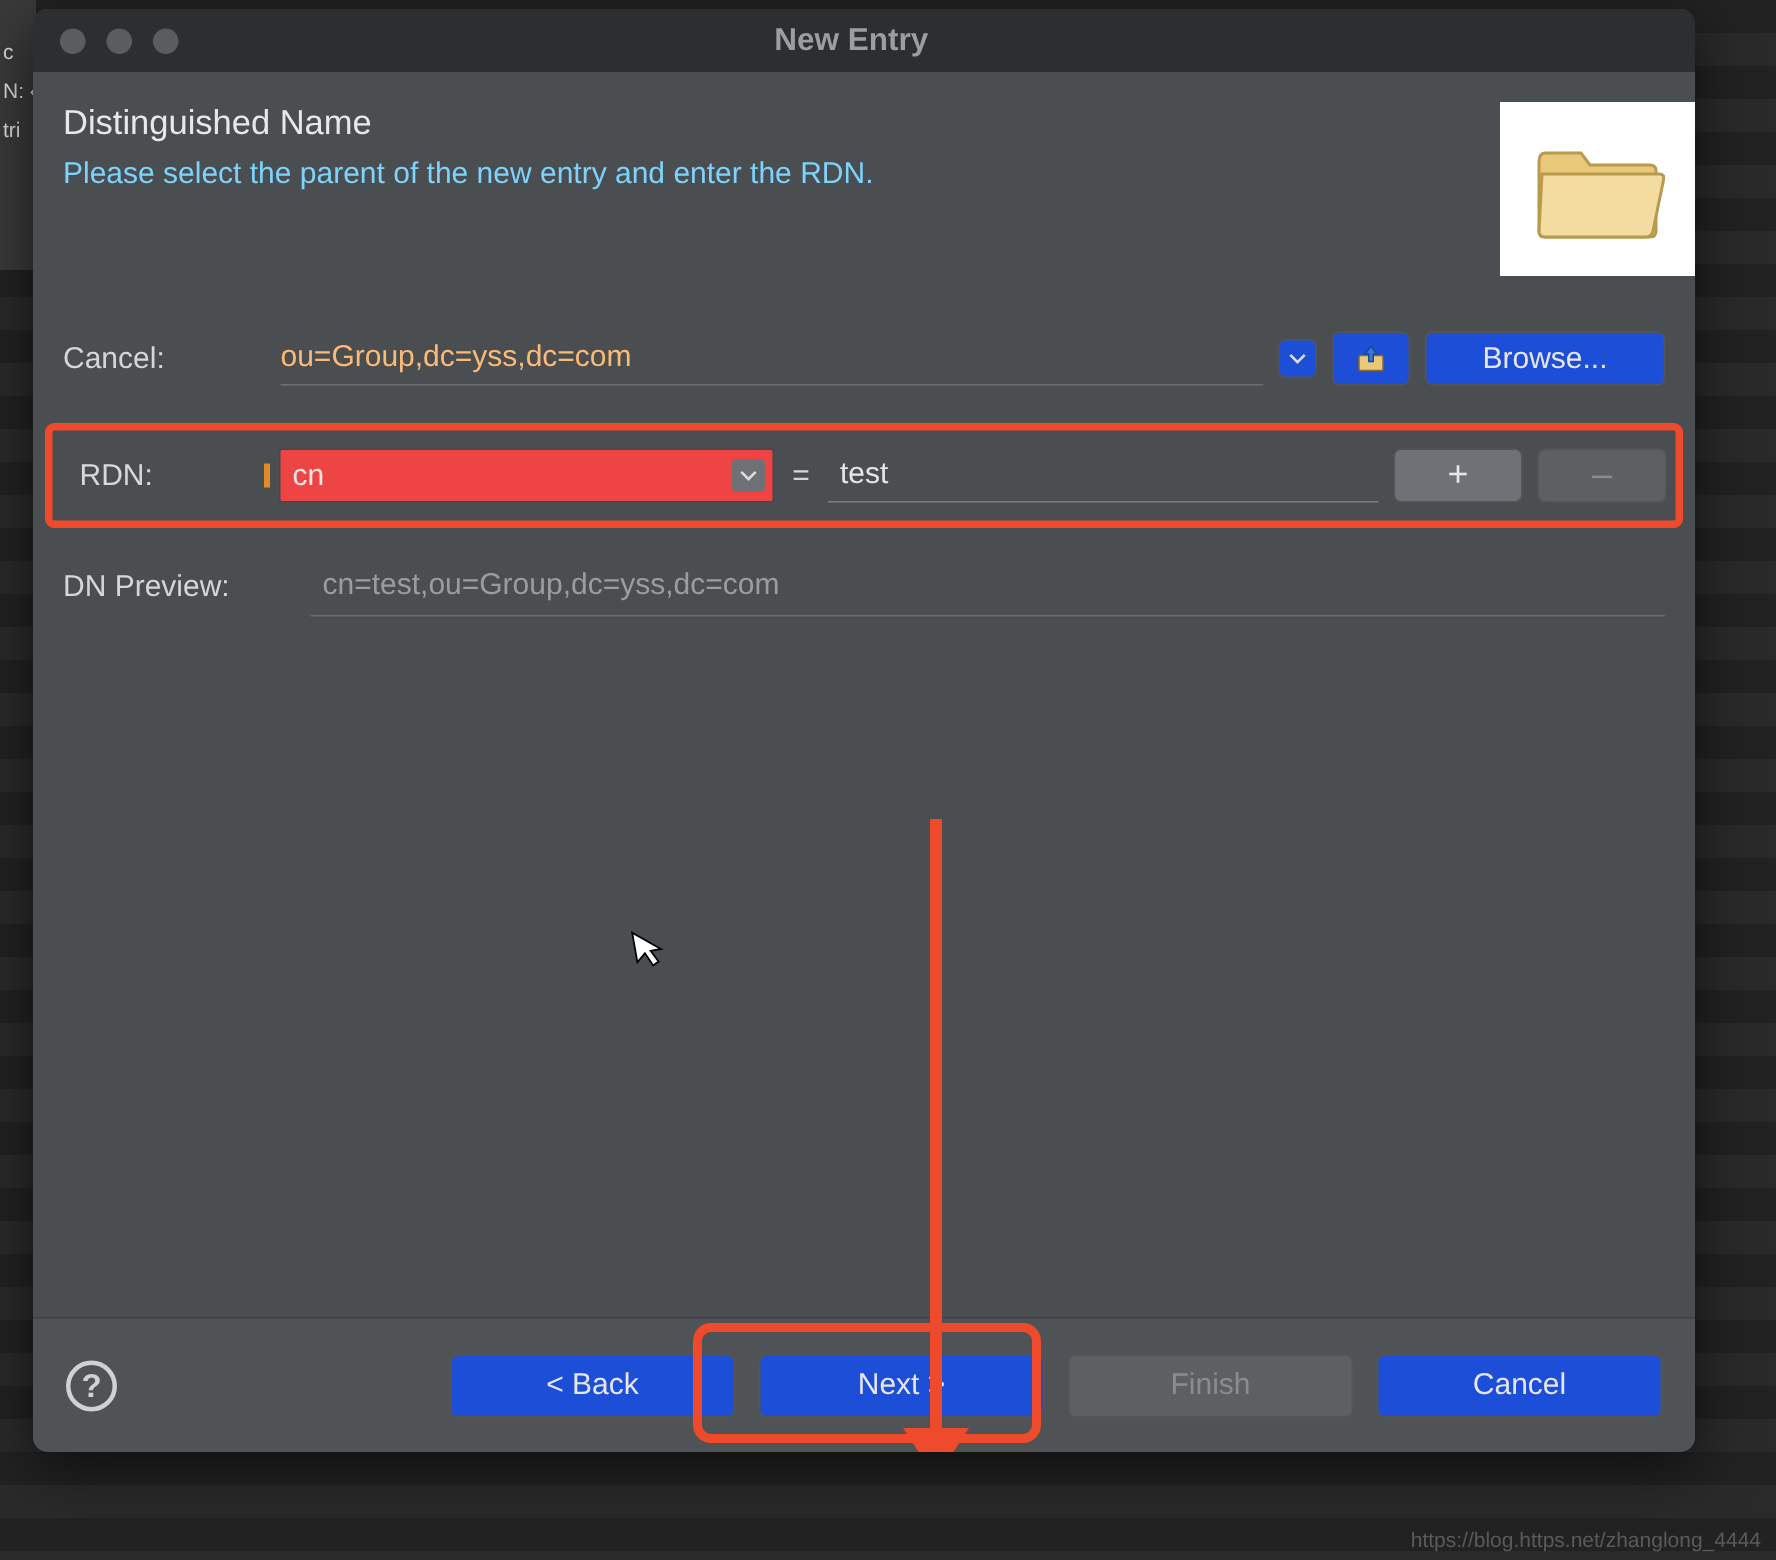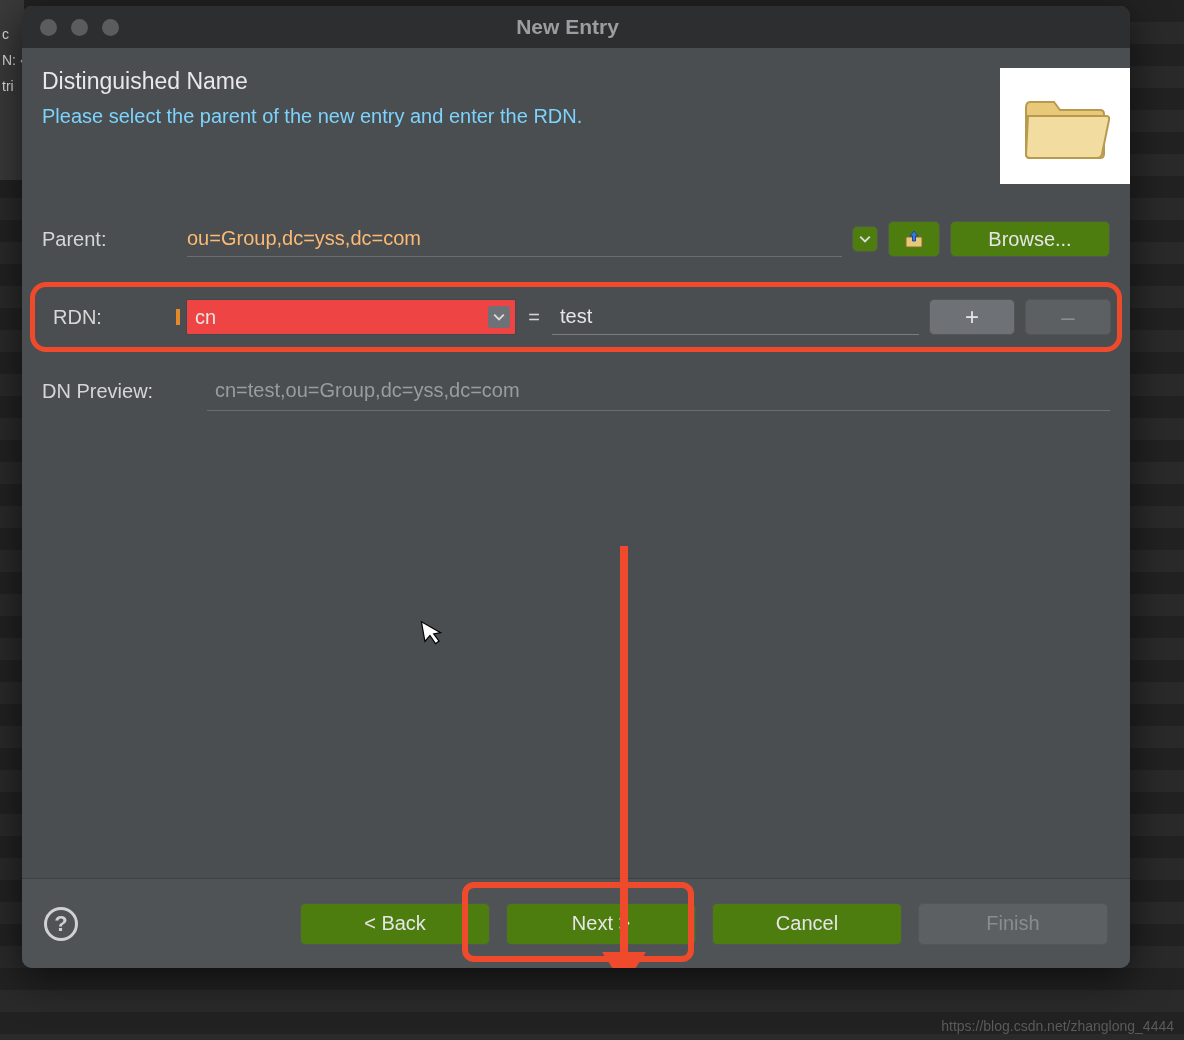--- a/index.html
+++ b/index.html
@@ -60,30 +60,30 @@
   .row { display: flex; align-items: center; min-height: 50px; gap: 10px; margin-bottom: 18px; }
   .lbl { width: 135px; font-size: 20px; color: #d6d6d6; }
   .text-input, .combo, .readonly {
     height: 36px; background: #555a5d; border: none; color: #e6e6e6;
     font-size: 20px; padding: 0 8px; outline: none;
   }
   .readonly { background: transparent; border-bottom: 1px solid #6a6e71; height: 40px; color: #9a9d9f; }
   .parent-field { flex: 1; display: flex; align-items: center; gap: 10px; }
   .parent-input { flex: 1; background: transparent; border-bottom: 1px solid #6a6e71; height: 36px; font-size: 20px; color: #fdba74; padding: 0; border-left:none;border-right:none;border-top:none; outline:none; }
   .small-chevron, .icon-btn, .btn {
-    background: #4d7c0f; border: 1px solid #555; border-radius: 5px;
+    background: #1d4ed8; border: 1px solid #555; border-radius: 5px;
     color: #e6e6e6; font-size: 18px; cursor: pointer;
     display: inline-flex; align-items: center; justify-content: center;
   }
   .small-chevron { width: 26px; height: 26px; }
   .icon-btn { width: 52px; height: 36px; }
   .btn { height: 36px; padding: 0 20px; min-width: 160px; font-size: 20px; }
   .btn.disabled { color: #8a8d8f; background: #5c6063; }
   .rdn-row-wrap {
-    border: 5px solid #ef4a2b; border-radius: 16px;
+    border: 5px solid #ef4a2b; border-radius: 6px;
     padding: 12px 6px;
     display: flex; align-items: center; gap: 10px;
     margin-left: -12px; margin-right: -12px;
   }
   .rdn-lbl { width: 135px; padding-left: 12px; font-size: 20px; }
   .combo-wrap { position: relative; width: 330px; }
   .combo { width: 100%; background: #ef4444; border: 1px solid #45484a; border-radius: 2px; }
   .combo-arrow { position: absolute; right: 6px; top: 50%; transform: translateY(-50%); width: 22px; height: 22px; background: #6e7276; border-radius: 3px; display:flex;align-items:center;justify-content:center; }
   .eq { width: 16px; text-align: center; font-size: 20px; color: #d6d6d6; }
   .rdn-value { flex: 1; border-bottom: 1px solid #7a7e81; background: transparent; border-left:none;border-right:none;border-top:none; }
@@ -167,21 +167,21 @@
       <svg width="90" height="72" viewBox="0 0 90 72">
         <path d="M6 18 L6 64 Q6 68 10 68 L80 68 Q84 68 84 64 L84 24 Q84 20 80 20 L40 20 L34 12 L10 12 Q6 12 6 18 Z" fill="#e8c97a" stroke="#b89a4f" stroke-width="2"></path>
         <path d="M8 26 L86 26 Q90 26 89 30 L82 64 Q81 68 77 68 L10 68 Q6 68 6 64 Z" fill="#f2dca0" stroke="#b89a4f" stroke-width="2"></path>
       </svg>
     </div>
   </div>
 
   <div class="form-area">
 
     <div class="row">
-      <div class="lbl">Parent:</div>
+      <div class="lbl">Cancel:</div>
       <div class="parent-field">
         <input class="parent-input" value="ou=Group,dc=yss,dc=com" style="">
         <div class="small-chevron">
           <svg class="chev-svg" viewBox="0 0 10 10">
               <path d="M1 3 L5 7 L9 3" fill="none" stroke="#ddd" stroke-width="1.5"></path>
             </svg>
         </div>
         <div class="icon-btn">
           <svg width="22" height="22" viewBox="0 0 22 22">
             <rect x="3" y="9" width="16" height="10" rx="1" fill="#e8c97a" stroke="#8a6a2a"></rect>
@@ -222,21 +222,21 @@
       </svg>
     </div>
 
   </div>
 
   <div class="footer">
     <div class="help-icon">?</div>
     <div class="footer-spacer"></div>
     <button class="btn">&lt; Back</button>
     <button class="btn">Next &gt;</button>
+    <button class="btn disabled">Finish</button>
     <button class="btn">Cancel</button>
-    <button class="btn disabled">Finish</button>
   </div>
 
   <div class="next-highlight"></div>
 
 </div>
 
-<div class="watermark">https://blog.csdn.net/zhanglong_4444</div>
+<div class="watermark">https://blog.https.net/zhanglong_4444</div>
 
 </body></html>

